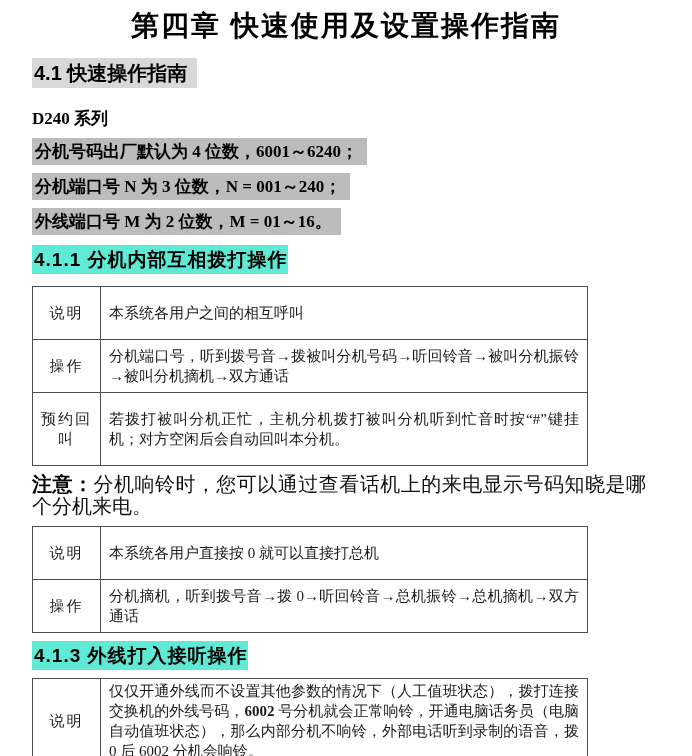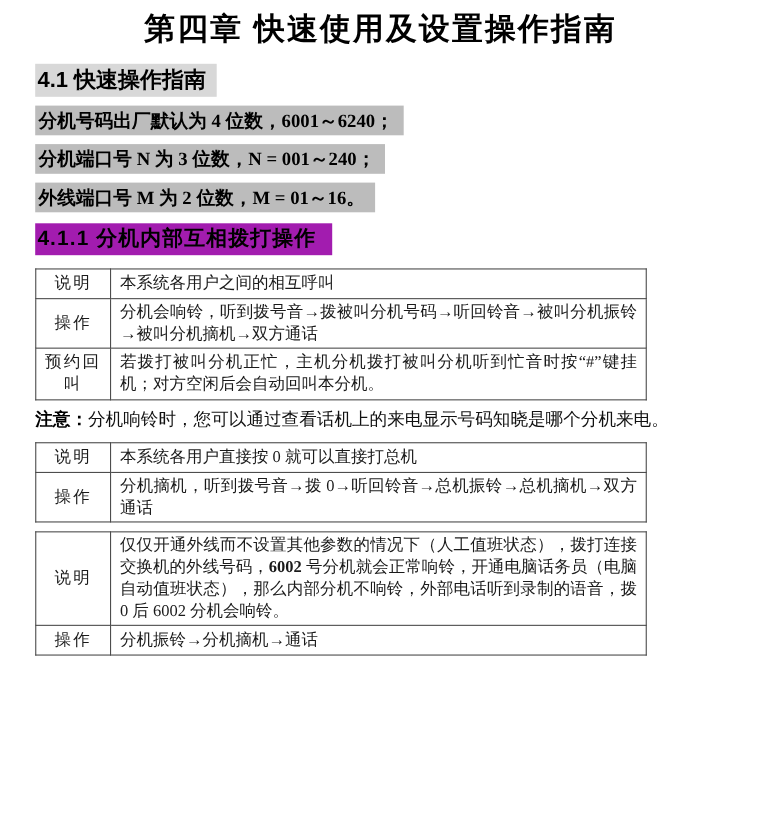--- a/index.html
+++ b/index.html
@@ -47,27 +47,27 @@
     font-weight:bold;
     font-size:17px;
     line-height:21px;
     padding:3px 9px 3px 3px;
     color:#000;
   }
 
   .sub-heading{ margin-top:10px; }
   .sub-heading > span{
     display:inline-block;
-    background:#a21caf;
+    background:#5eead4;
     font-family:"Liberation Sans","DejaVu Sans",sans-serif;
     font-weight:bold;
     font-size:19px;
     line-height:23px;
     letter-spacing:1px;
-    padding:3px 14px 3px 2px;
+    padding:3px 0 3px 2px;
     color:#000;
   }
   .sub-heading.s2{ margin-top:7px; }
   .sub-heading.s3{ margin-top:8px; }
 
   table.op-table{
     margin-top:12px;
     width:556px;
     border-collapse:collapse;
     table-layout:fixed;
@@ -77,48 +77,49 @@
   .op-table td{
     border:1px solid #4d4d4d;
     font-size:15px;
     line-height:20px;
     vertical-align:middle;
   }
   .op-table td.lbl{
     width:68px;
     text-align:center;
     letter-spacing:2px;
-    padding:3px 1px;
+    padding:16px 1px;
   }
   .op-table td.val{
     padding:2px 8px;
     text-align:justify;
   }
   .bold-inline{ font-weight:bold; }
 
   .note{
     margin-top:7px;
-    font-size:16px;
+    font-size:20px;
     line-height:22px;
     text-align:justify;
     color:#111;
   }
   .note .note-label{ font-weight:bold; color:#000; }
 </style>
 </head>
 <body>
 
 <div class="page-title">第四章 快速使用及设置操作指南</div>
 
 <div class="content">
 
   <div class="section-heading">
     <span>4.1 快速操作指南</span>
   </div>
 
+  <div class="series-label">D240 系列</div>
 
   <div class="hl-line">
     <span>分机号码出厂默认为 4 位数，6001～6240；</span>
   </div>
   <div class="hl-line">
     <span>分机端口号 N 为 3 位数，N = 001～240；</span>
   </div>
   <div class="hl-line">
     <span>外线端口号 M 为 2 位数，M = 01～16。</span>
   </div>
@@ -128,21 +129,21 @@
   </div>
 
   <table class="op-table t1">
     <tbody>
         <tr>
       <td class="lbl">说明</td>
       <td class="val">本系统各用户之间的相互呼叫</td>
     </tr>
     <tr>
       <td class="lbl">操作</td>
-      <td class="val">分机会响铃，听到拨号音→拨被叫分机号码→听回铃音→被叫分机振铃→被叫分机摘机→双方通话</td>
+      <td class="val">分机端口号，听到拨号音→拨被叫分机号码→听回铃音→被叫分机振铃→被叫分机摘机→双方通话</td>
     </tr>
     <tr>
       <td class="lbl">预约回叫</td>
       <td class="val">若拨打被叫分机正忙，主机分机拨打被叫分机听到忙音时按“#”键挂机；对方空闲后会自动回叫本分机。</td>
     </tr>
   </tbody>
     </table>
 
   <div class="note n1">
     <span class="note-label">注意：</span><span>分机响铃时，您可以通过查看话机上的来电显示号码知晓是哪个分机来电。</span>
@@ -156,20 +157,23 @@
       <td class="val">本系统各用户直接按 0 就可以直接打总机</td>
     </tr>
     <tr>
       <td class="lbl">操作</td>
       <td class="val">分机摘机，听到拨号音→拨 0→听回铃音→总机振铃→总机摘机→双方通话</td>
     </tr>
   </tbody>
     </table>
 
 
+  <div class="sub-heading s3">
+    <span>4.1.3 外线打入接听操作</span>
+  </div>
 
   <table class="op-table t3">
     <tbody>
         <tr>
       <td class="lbl">说明</td>
       <td class="val"><span>仅仅开通外线而不设置其他参数的情况下（人工值班状态），拨打连接交换机的外线号码，</span><span class="bold-inline">6002</span><span> 号分机就会正常响铃，开通电脑话务员（电脑自动值班状态），那么内部分机不响铃，外部电话听到录制的语音，拨 0 后 6002 分机会响铃。</span></td>
     </tr>
     <tr>
       <td class="lbl">操作</td>
       <td class="val">分机振铃→分机摘机→通话</td>

